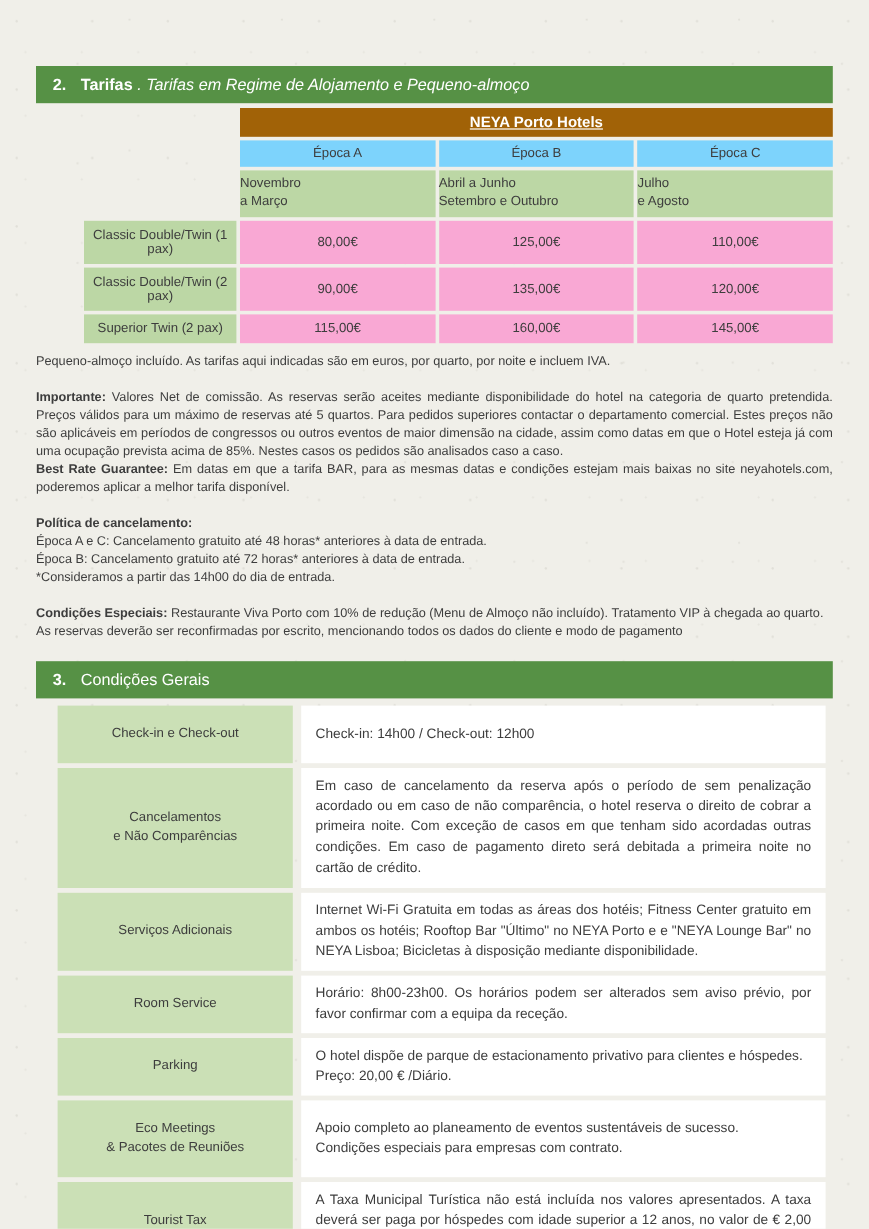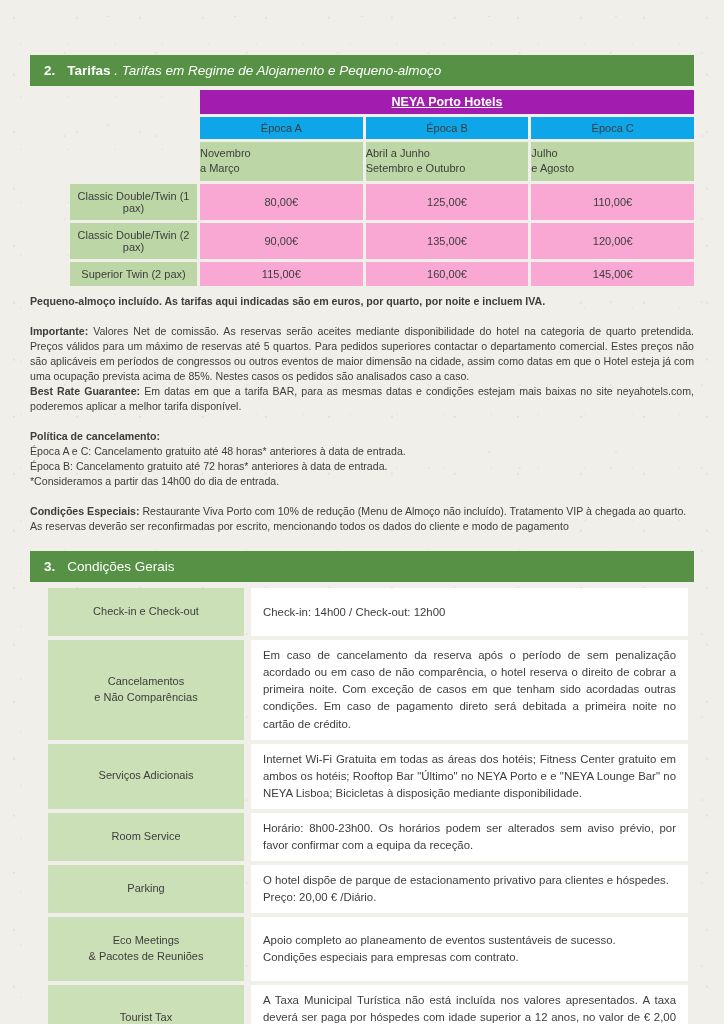--- a/index.html
+++ b/index.html
@@ -39,30 +39,30 @@
   .rates-table {
     margin: 4px 30px 0;
     display: grid;
     grid-template-columns: 167px 1fr 1fr 1fr;
     gap: 3px;
     font-size: 11px;
   }
   .rt-spacer { background: transparent; }
   .rt-brand {
     grid-column: 2 / 5;
-    background: #a21caf;
+    background: #a16207;
     color: #fff;
     font-weight: bold;
     text-align: center;
     padding: 5px 0;
     font-size: 12.5px;
   }
   .rt-brand span { text-decoration: underline; }
   .rt-season {
-    background: #0ea5e9;
+    background: #7dd3fc;
     text-align: center;
     padding: 5px 0;
   }
   .rt-dates {
     background: #bcd7a5;
     padding: 4px 0;
     line-height: 1.4;
   }
   .rt-label {
     background: #bcd7a5;
@@ -77,21 +77,21 @@
     background: #f9a8d4;
     text-align: left;
     display: flex;
     align-items: center;
     justify-content: center;
     padding: 6px 0;
   }
 
   
   .copy { margin: 0 30px; font-size: 10.6px; line-height: 1.42; text-align: justify; }
-  .note-bold { margin-top: 8px; font-weight: bold; text-align: left; }
+  .note-bold { margin-top: 8px; font-weight: normal; text-align: left; }
   .para { margin-top: 15px; }
   .lead { font-weight: bold; }
   .plain-block { margin-top: 15px; text-align: left; }
 
   
   .cond-table {
     margin: 6px 36px 0;
     display: grid;
     grid-template-columns: 208px 1fr;
     gap: 4px 7px;

